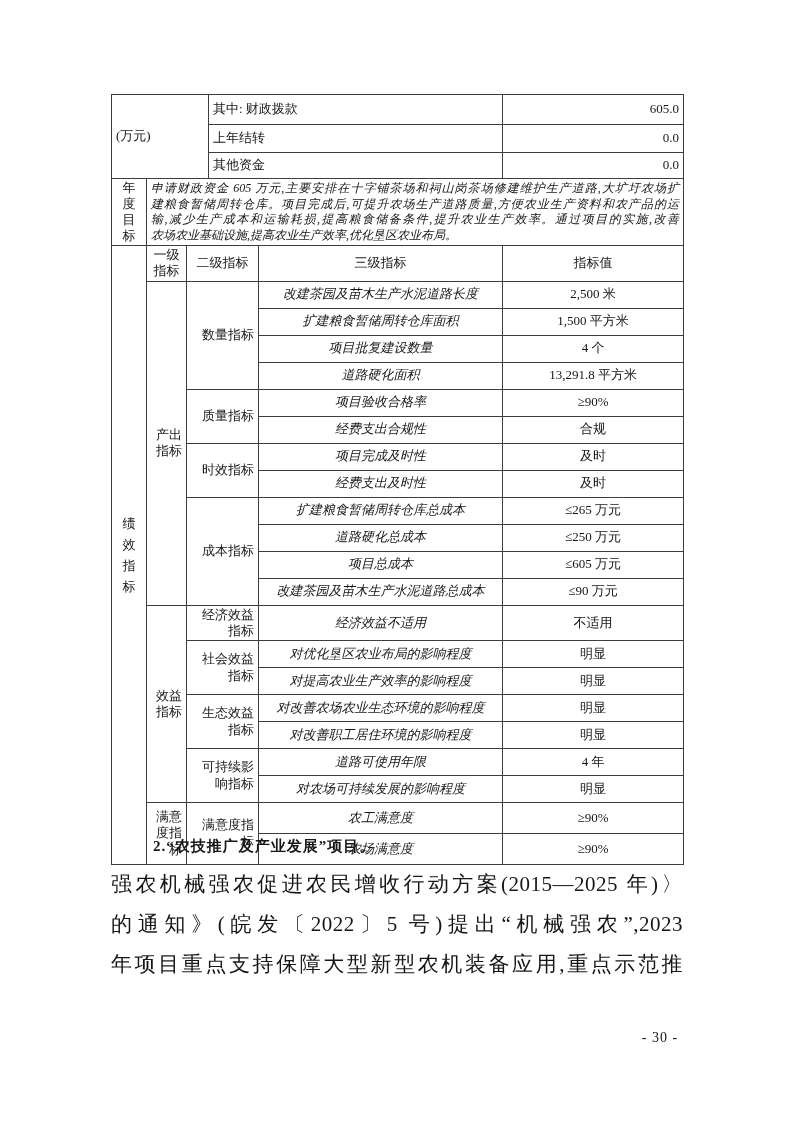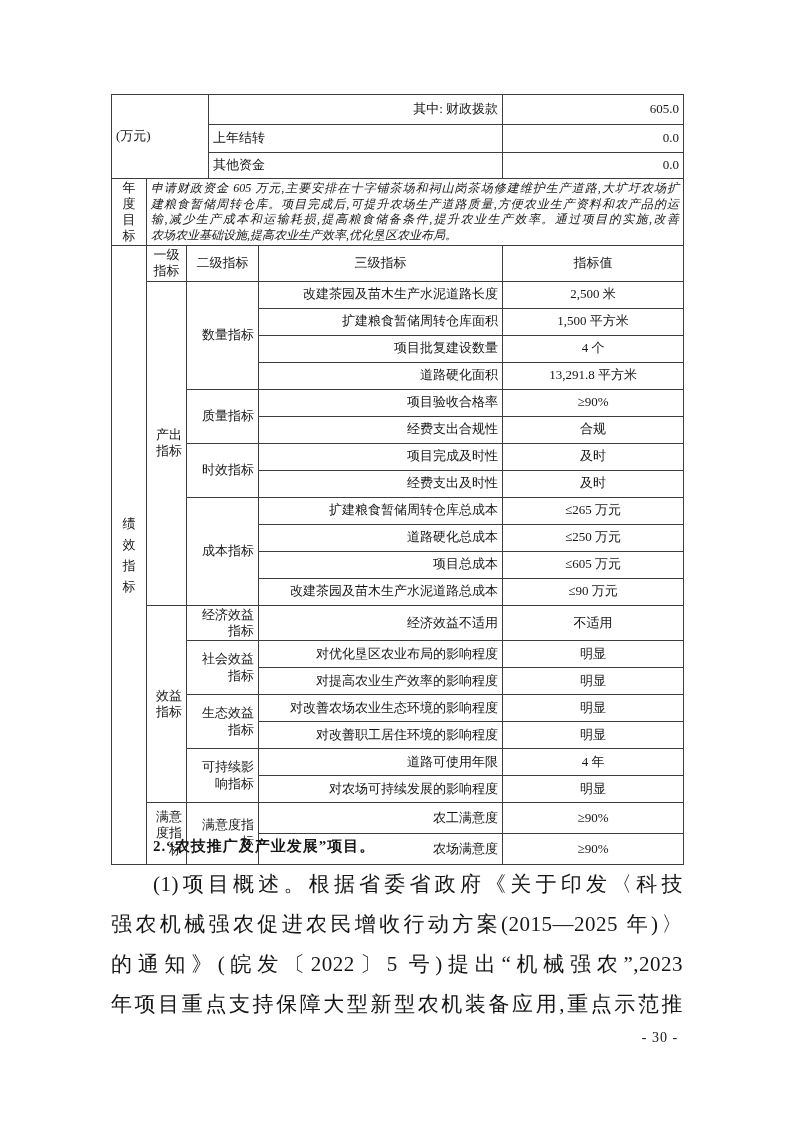--- a/index.html
+++ b/index.html
@@ -11,37 +11,37 @@
 
   .tbl-stack { position:absolute; left:111px; top:95px; width:574px; }
   table.doc { border-collapse:collapse; table-layout:fixed; width:572px; margin-top:-1px; }
   table.doc td {
     border:1px solid #3d3d3d; padding:1px 4px; font-size:13px; line-height:1.25;
     vertical-align:middle; overflow:hidden;
   }
 
   
   .fund-unit { text-align:left; vertical-align:top; padding-top:3px; }
-  .fund-label-first { padding-left:28px;text-align:right; }
+  .fund-label-first { padding-left:28px; }
   .fund-label { padding-left:74px; }
   .fund-value { text-align:right; padding-right:6px; }
 
   
   .vcell { padding:0; text-align:center; }
   .vtext { width:15px; margin:0 auto; word-break:break-all; text-align:center; line-height:16px; }
   .vtext.tall { line-height:21px; }
 
   
   .goal-cell { padding:2px 5px; vertical-align:middle;font-style:italic; }
   .goal-line { font-size:12px; line-height:15.5px; white-space:nowrap; }
   .jl { text-align:justify; text-align-last:justify; white-space:normal; }
 
   
   .c-center { text-align:right; word-break:break-all; line-height:16px; }
-  .c-name { text-align:right; padding-left:7px; }
+  .c-name { text-align:center; padding-left:7px;font-style:italic; }
   .c-val { text-align:center; }
   .hdr { text-align:center; word-break:break-all; line-height:16px; }
 
   
   .bodytext { position:absolute; left:111px; top:828px; width:572px; }
   .h2line { font-weight:bold; font-size:15px; line-height:36px; text-indent:42px;
             letter-spacing:1px; white-space:nowrap; }
   .pline { font-size:21px; line-height:40px; text-align:justify; text-align-last:justify;
            letter-spacing:0.5px; }
   .pline.indent { text-indent:42px; }
@@ -215,20 +215,19 @@
         <tr>
           <td class="c-name" style="height:28px">农场满意度</td>
           <td class="c-val">≥90%</td>
         </tr>
       </tbody>
     </table>
   </div>
 
   <div class="bodytext">
     <div class="h2line">2.“农技推广及产业发展”项目。</div>
-    <div class="pline indent">(1)项目概述。根据省委省政府《关于印发〈科技</div>
     <div class="pline">强农机械强农促进农民增收行动方案(2015—2025 年)〉</div>
     <div class="pline">的通知》(皖发〔2022〕5 号)提出“机械强农”,2023</div>
     <div class="pline">年项目重点支持保障大型新型农机装备应用,重点示范推</div>
   </div>
 
   <div class="pagenum">- 30 -</div>
 </div>
 
 </body></html>

